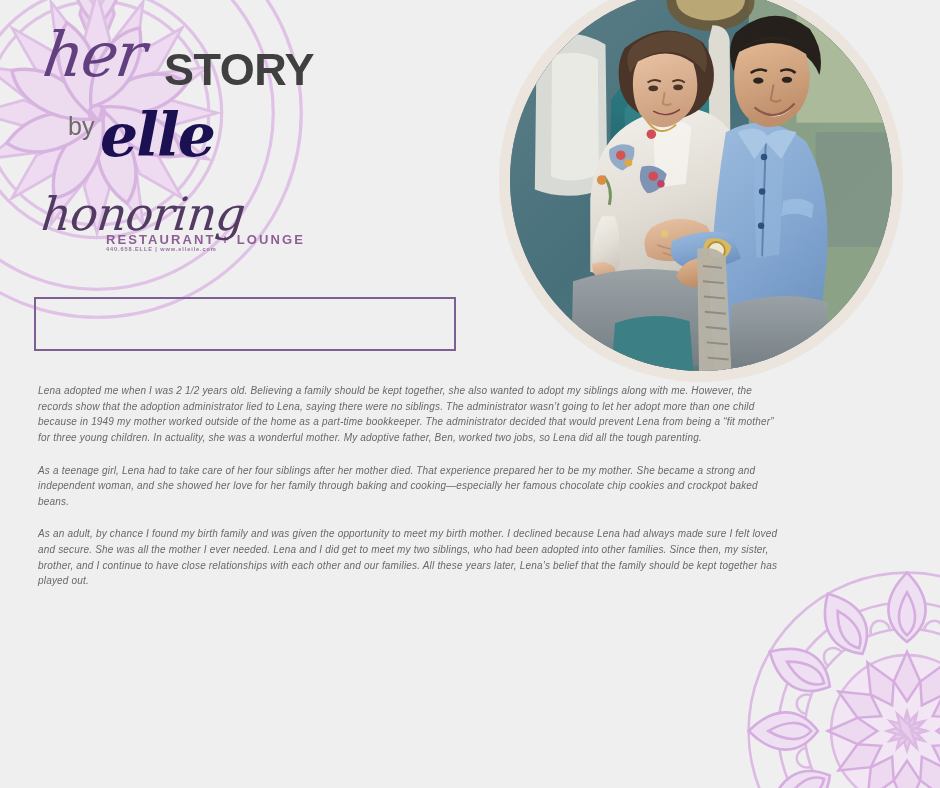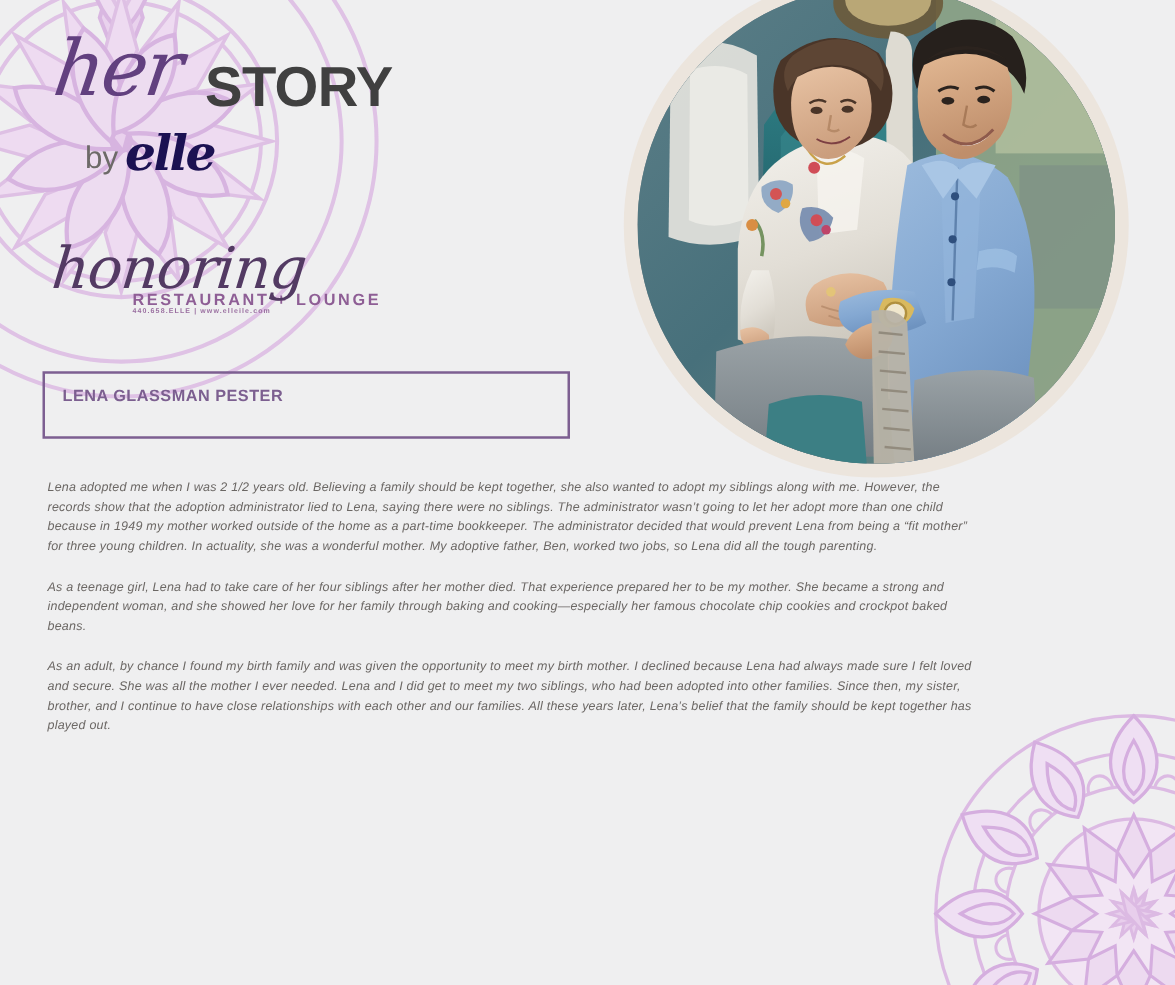--- a/index.html
+++ b/index.html
@@ -67,21 +67,21 @@
   #word-by {
     position: absolute; left: 10px; top: 8px;
     font-size: 25px; color: #6d6a68;
     font-family: "Liberation Sans", sans-serif;
     margin-left: 14px;
   }
   #word-elle {
     position: absolute; left: 56px; top: -4px;
     font-family: "DejaVu Serif", serif;
     font-style: italic; font-weight: bold;
-    font-size: 39px;
+    font-size: 60px;
     color: #1b1152;
     letter-spacing: -2px;
   }
   #tagline-restaurant {
     position: absolute; left: 62px; top: 128px;
     font-size: 13px; font-weight: bold;
     letter-spacing: 2.1px;
     color: #8e5e95;
     white-space: nowrap;
   }
@@ -665,21 +665,20 @@
     </div>
   </div>
 
   <div id="honoring-block">
     <div id="honoring-script">honoring</div>
     <div id="honoring-sub">
     </div>
   </div>
 
   <div id="name-box">
-    <div class="line">LENA GLASSMAN PESTER</div>
   </div>
 
   <div id="story">
     <p>Lena adopted me when I was 2 1/2 years old. Believing a family should be kept together, she also wanted to adopt my siblings along with me. However, the records show that the adoption administrator lied to Lena, saying there were no siblings. The administrator wasn’t going to let her adopt more than one child because in 1949 my mother worked outside of the home as a part-time bookkeeper. The administrator decided that would prevent Lena from being a “fit mother” for three young children. In actuality, she was a wonderful mother. My adoptive father, Ben, worked two jobs, so Lena did all the tough parenting.</p>
     <p>As a teenage girl, Lena had to take care of her four siblings after her mother died. That experience prepared her to be my mother. She became a strong and independent woman, and she showed her love for her family through baking and cooking—especially her famous chocolate chip cookies and crockpot baked beans.</p>
     <p>As an adult, by chance I found my birth family and was given the opportunity to meet my birth mother. I declined because Lena had always made sure I felt loved and secure. She was all the mother I ever needed. Lena and I did get to meet my two siblings, who had been adopted into other families. Since then, my sister, brother, and I continue to have close relationships with each other and our families. All these years later, Lena’s belief that the family should be kept together has played out.</p>
   </div>
 
 </div>
 

